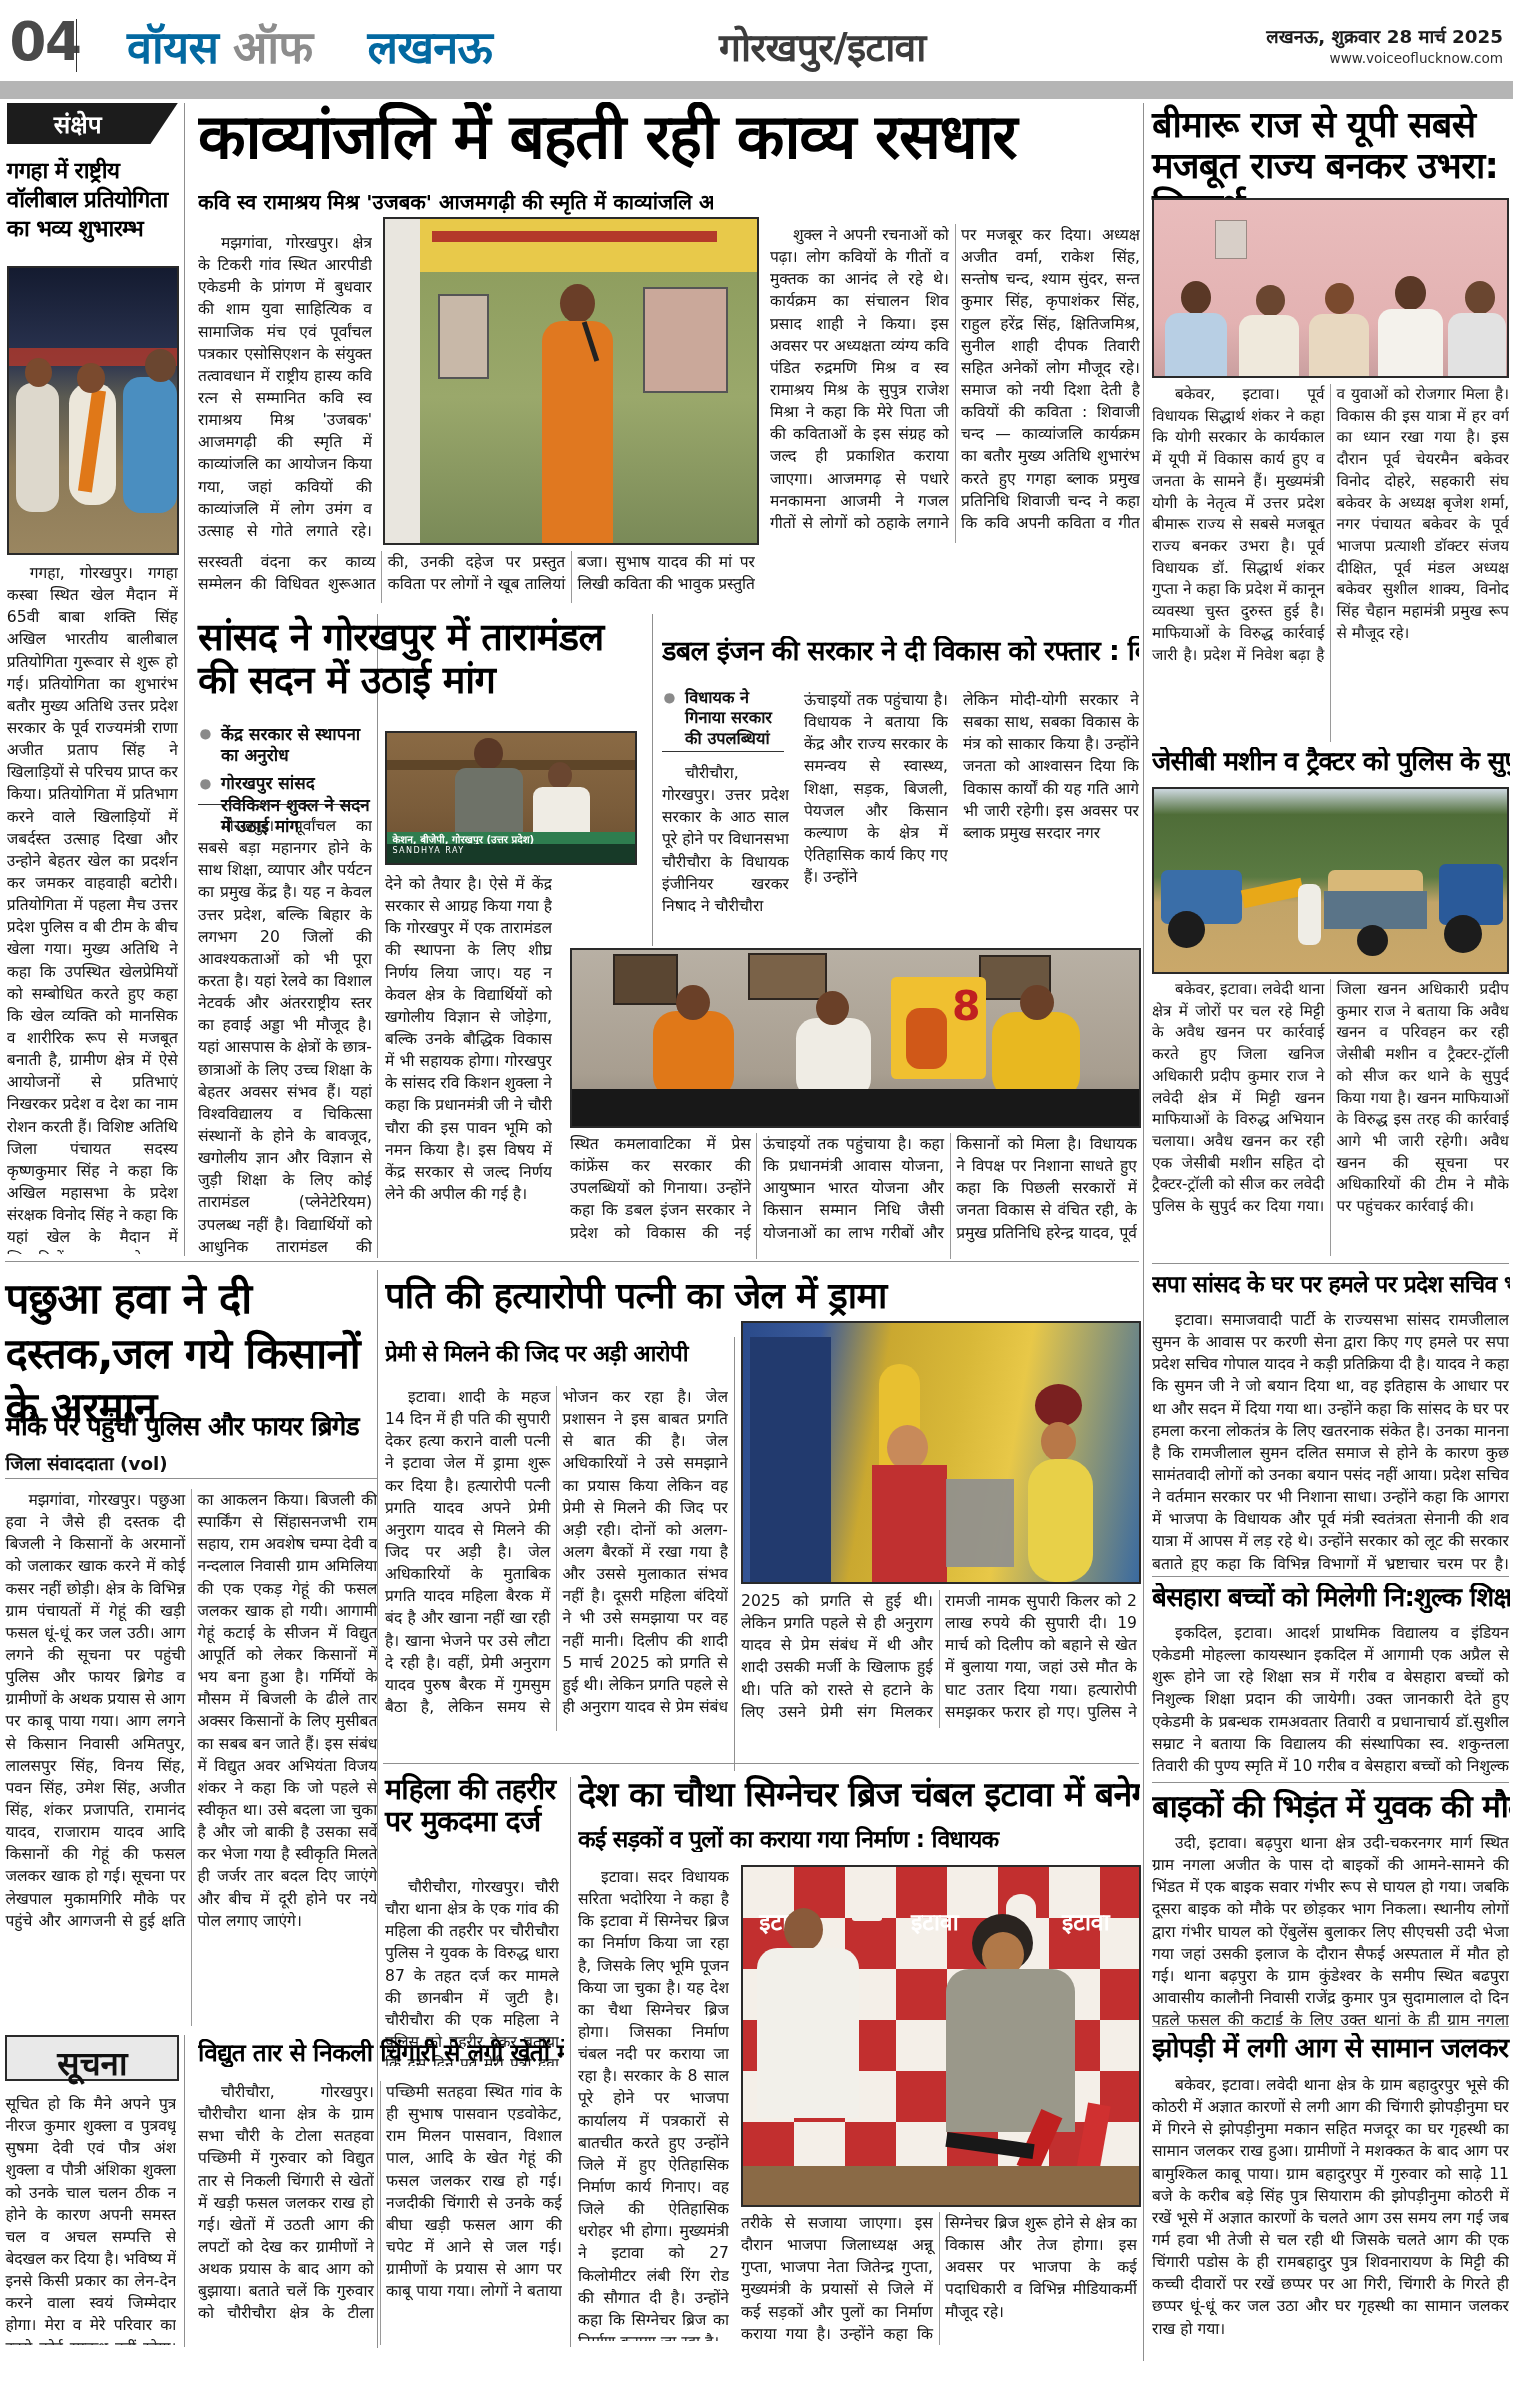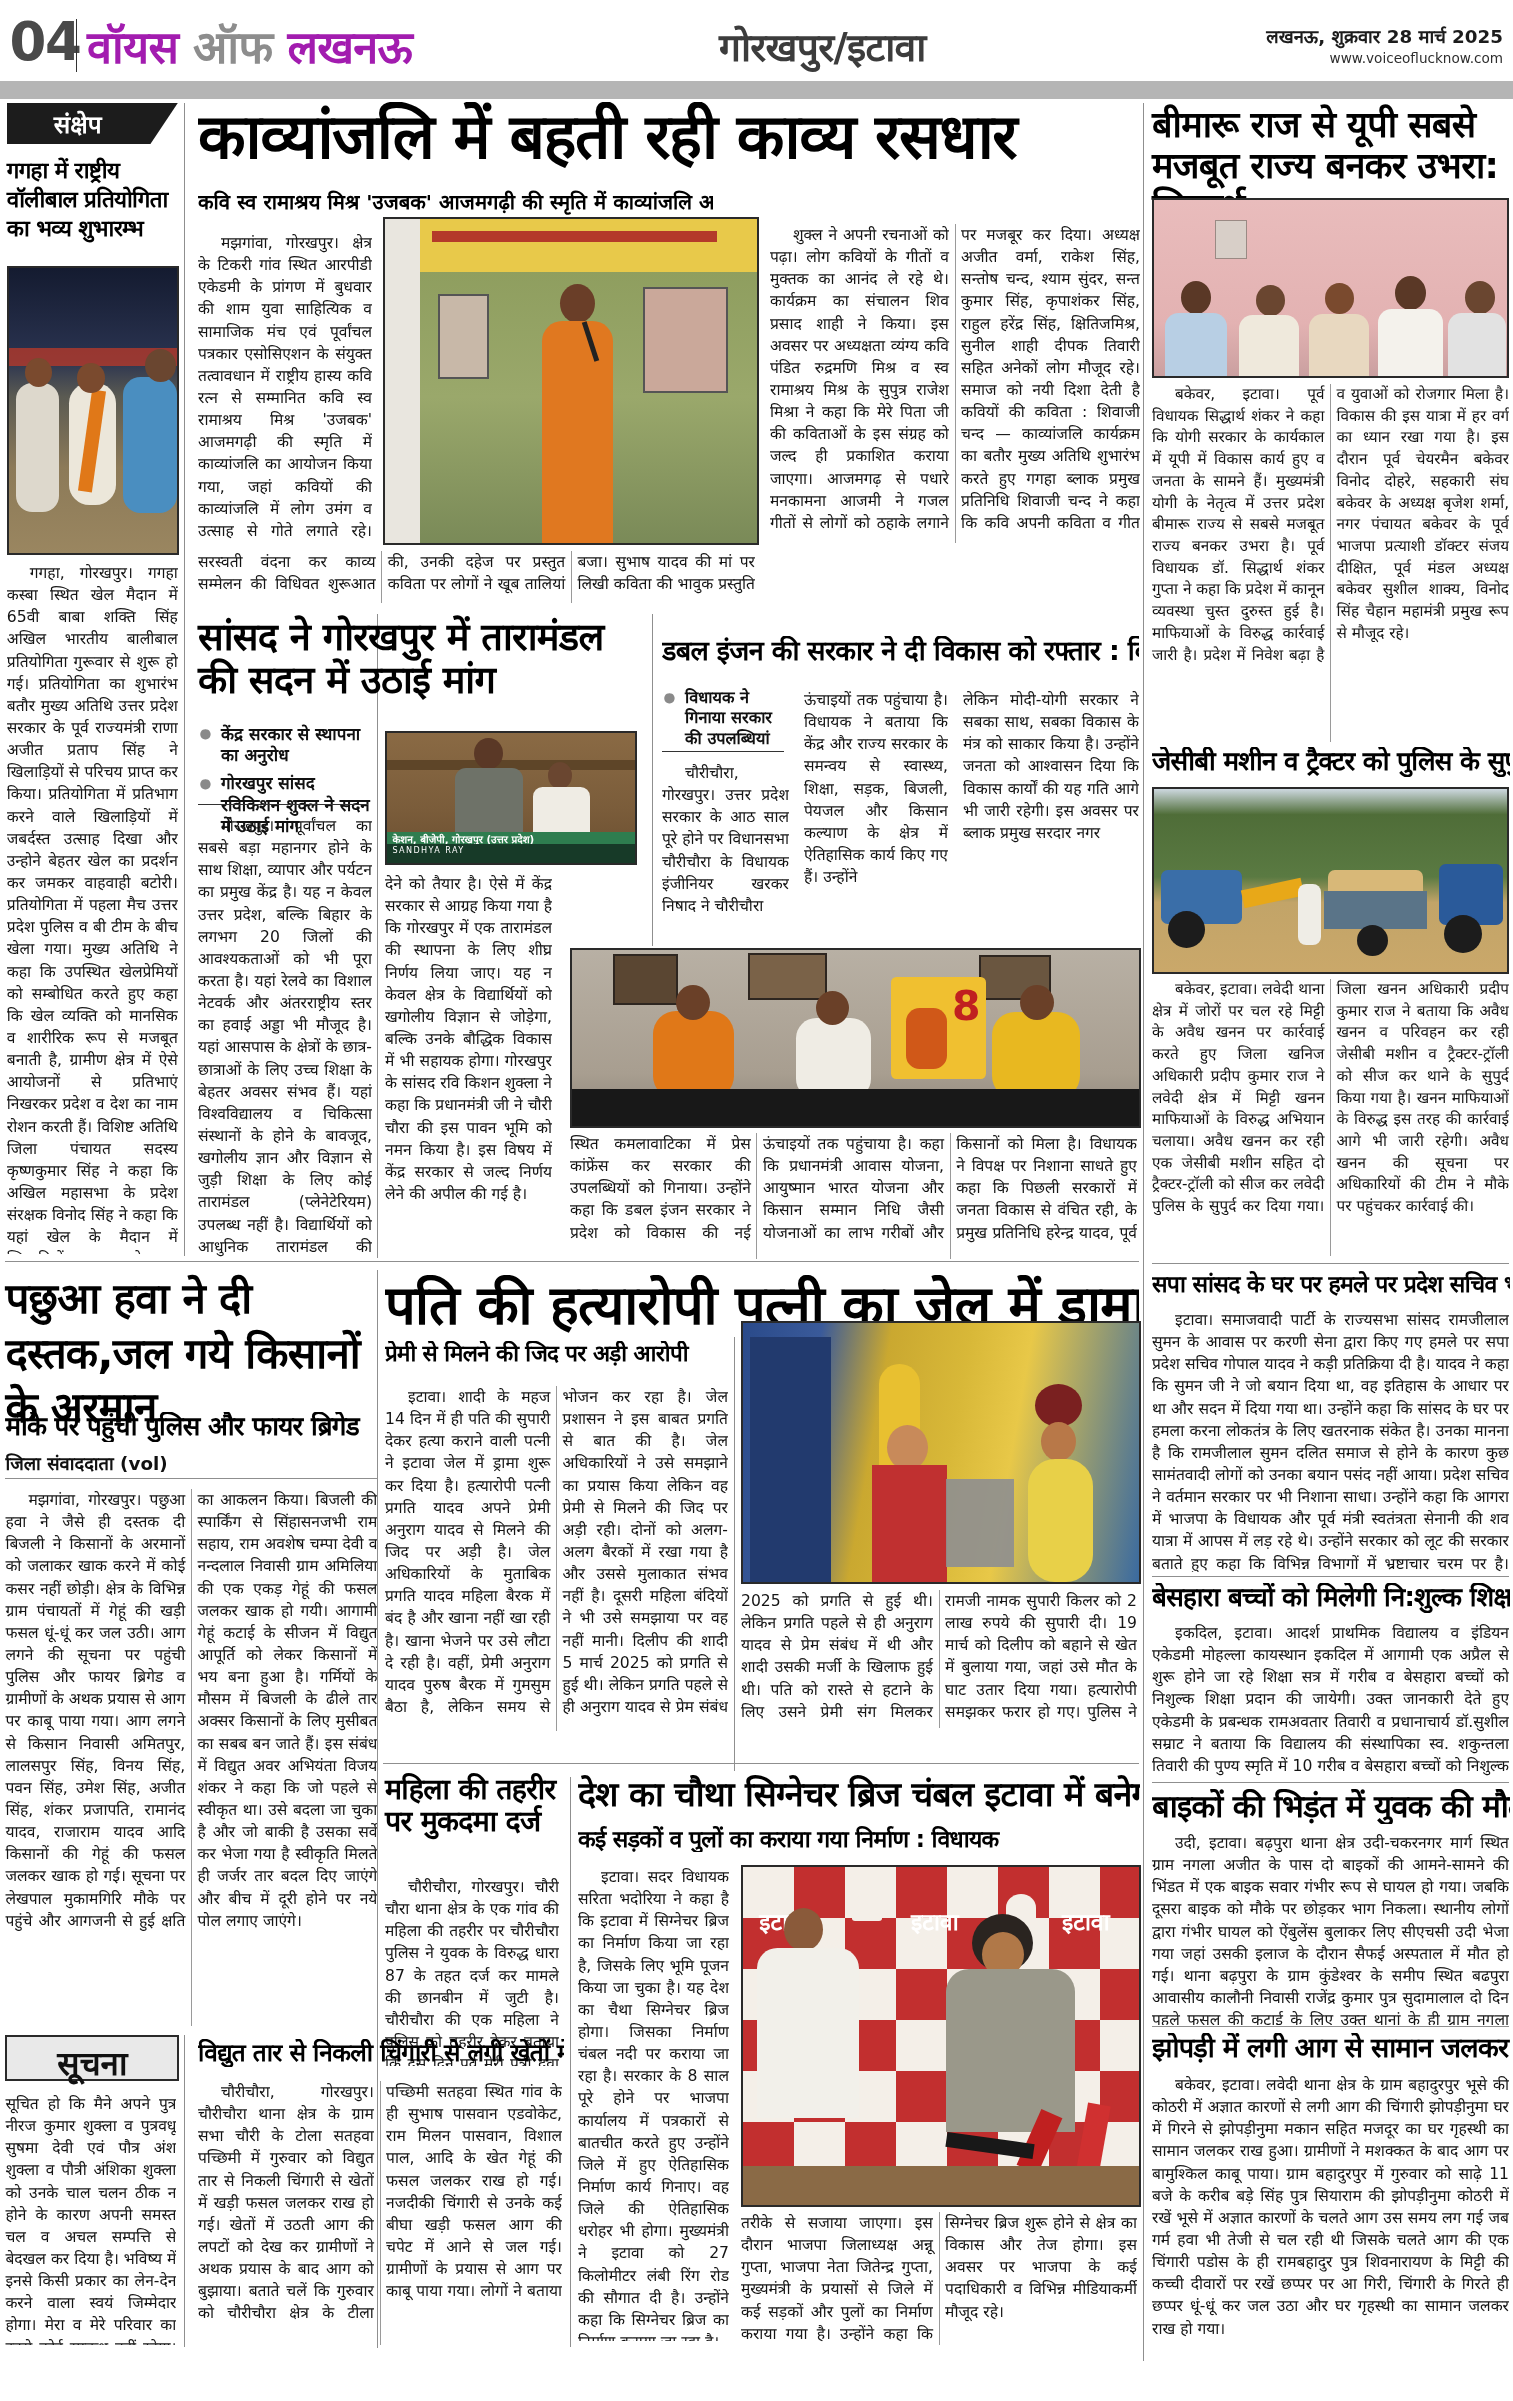--- a/index.html
+++ b/index.html
@@ -14,21 +14,21 @@
   .kicker{font-weight:800;color:#000;}
   .bullet-item{font-size:17px;font-weight:700;line-height:1.25;margin-bottom:6.8px;position:relative;padding-left:23px;}
   .bullet-item::before{content:"●";color:#8a8a8a;position:absolute;left:1.4px;top:1.4px;font-size:13.6px;}
   .vrule{position:absolute;width:1.4px;background:#8f8f8f;}
   .hrule{position:absolute;height:1.4px;background:#8f8f8f;}
   .photo{position:absolute;overflow:hidden;border:2px solid #2a2a2a;background:#999;}
   .blob{position:absolute;border-radius:50%;}
   .rect{position:absolute;}
   .caption-strip{position:absolute;left:0;right:0;color:#fff;font-size:10.2px;line-height:1.2;padding:2px 5.4px;white-space:nowrap;overflow:hidden;}
   .notice-box{border:2.7px solid #2a2a2a;background:#e9e9e9;text-align:center;font-weight:800;}
-  .masthead-black{color:#a21caf;}
+  .masthead-black{color:#0369a1;margin-left:40px;}
   .masthead-gray{color:#8d8d8d;}
 </style>
 </head>
 <body>
 
 <div id="page">
 
   <div class="abs" style="left:9.5px;top:11px;font-size:53px;font-weight:800;color:#4a4a4a;letter-spacing:-1.4px;">04</div>
   <div class="vrule" style="left:76px;top:19px;height:53px;background:#333;"></div>
   <div class="abs" style="left:87px;top:15px;font-size:45px;font-weight:800;letter-spacing:-0.7px;">
@@ -125,21 +125,21 @@
     <div class="blob" style="left:81px;top:61px;width:81px;height:88px;background:#e07818;border-radius:23px;"></div>
     <div class="blob" style="left:104px;top:35px;width:34px;height:35px;background:#6a4028;"></div>
     <div class="blob" style="left:224px;top:68px;width:75px;height:81px;background:#efece4;border-radius:20.3px;"></div>
     <div class="blob" style="left:244px;top:41px;width:33px;height:34px;background:#6a4028;"></div>
     <div class="blob" style="left:420px;top:62px;width:88px;height:87px;background:#e8b820;border-radius:23px;"></div>
     <div class="blob" style="left:448px;top:35px;width:34px;height:35px;background:#6a4028;"></div>
     <div class="rect" style="left:0;bottom:0;width:100%;height:37px;background:#181818;"></div>
   </div>
   <div class="abs body-text cols3" style="left:570px;top:1133px;width:567px;height:126px;text-indent:0;">स्थित कमलावाटिका में प्रेस कांफ्रेंस कर सरकार की उपलब्धियों को गिनाया। उन्होंने कहा कि डबल इंजन सरकार ने प्रदेश को विकास की नई ऊंचाइयों तक पहुंचाया है। कहा कि प्रधानमंत्री आवास योजना, आयुष्मान भारत योजना और किसान सम्मान निधि जैसी योजनाओं का लाभ गरीबों और किसानों को मिला है। विधायक ने विपक्ष पर निशाना साधते हुए कहा कि पिछली सरकारों में जनता विकास से वंचित रही, के प्रमुख प्रतिनिधि हरेन्द्र यादव, पूर्व चेयरमैन जेपी गुप्ता, मंडल अध्यक्ष तारकेश्वर जायसवाल, राजकुमार गुप्ता अभिजीत जायसवाल, रामदुलारे चौधरी, योगेंद्र जायसवाल, संजय वर्मा नेमधारी पासवान सहित तमाम लोग उपस्थित रहे।</div>
 
-  <div class="abs hl nowrap" style="left:385px;top:1275px;width:754px;font-size:54px;">पति की हत्यारोपी पत्नी का जेल में ड्रामा</div>
+  <div class="abs hl nowrap" style="left:385px;top:1275px;width:754px;font-size:36px;">पति की हत्यारोपी पत्नी का जेल में ड्रामा</div>
   <div class="abs hl nowrap" style="left:385px;top:1341px;width:347px;font-size:22.4px;">प्रेमी से मिलने की जिद पर अड़ी आरोपी</div>
   <div class="photo" style="left:741px;top:1321px;width:396px;height:259px;background:linear-gradient(100deg,#2a4a8a 0%,#3a5a9a 18%,#caa830 34%,#d8b838 52%,#e8c848 66%,#3a6aa0 100%);">
     <div class="rect" style="left:6.8px;top:13.6px;width:81px;height:246px;background:#223a6e;"></div>
     <div class="rect" style="left:136px;top:41px;width:41px;height:170px;background:#e8c030;border-radius:20.3px;"></div>
     <div class="blob" style="left:144px;top:102px;width:41px;height:45px;background:#c88a5a;"></div>
     <div class="rect" style="left:129px;top:142px;width:75px;height:117px;background:#c03030;"></div>
     <div class="blob" style="left:292px;top:61px;width:47px;height:43px;background:#7a2020;"></div>
     <div class="blob" style="left:298px;top:99px;width:35px;height:39px;background:#b87848;"></div>
     <div class="rect" style="left:285px;top:136px;width:65px;height:123px;background:#e8d048;border-radius:27px;"></div>
     <div class="rect" style="left:203px;top:156px;width:68px;height:88px;background:#8f8f8f;opacity:.92;"></div>

